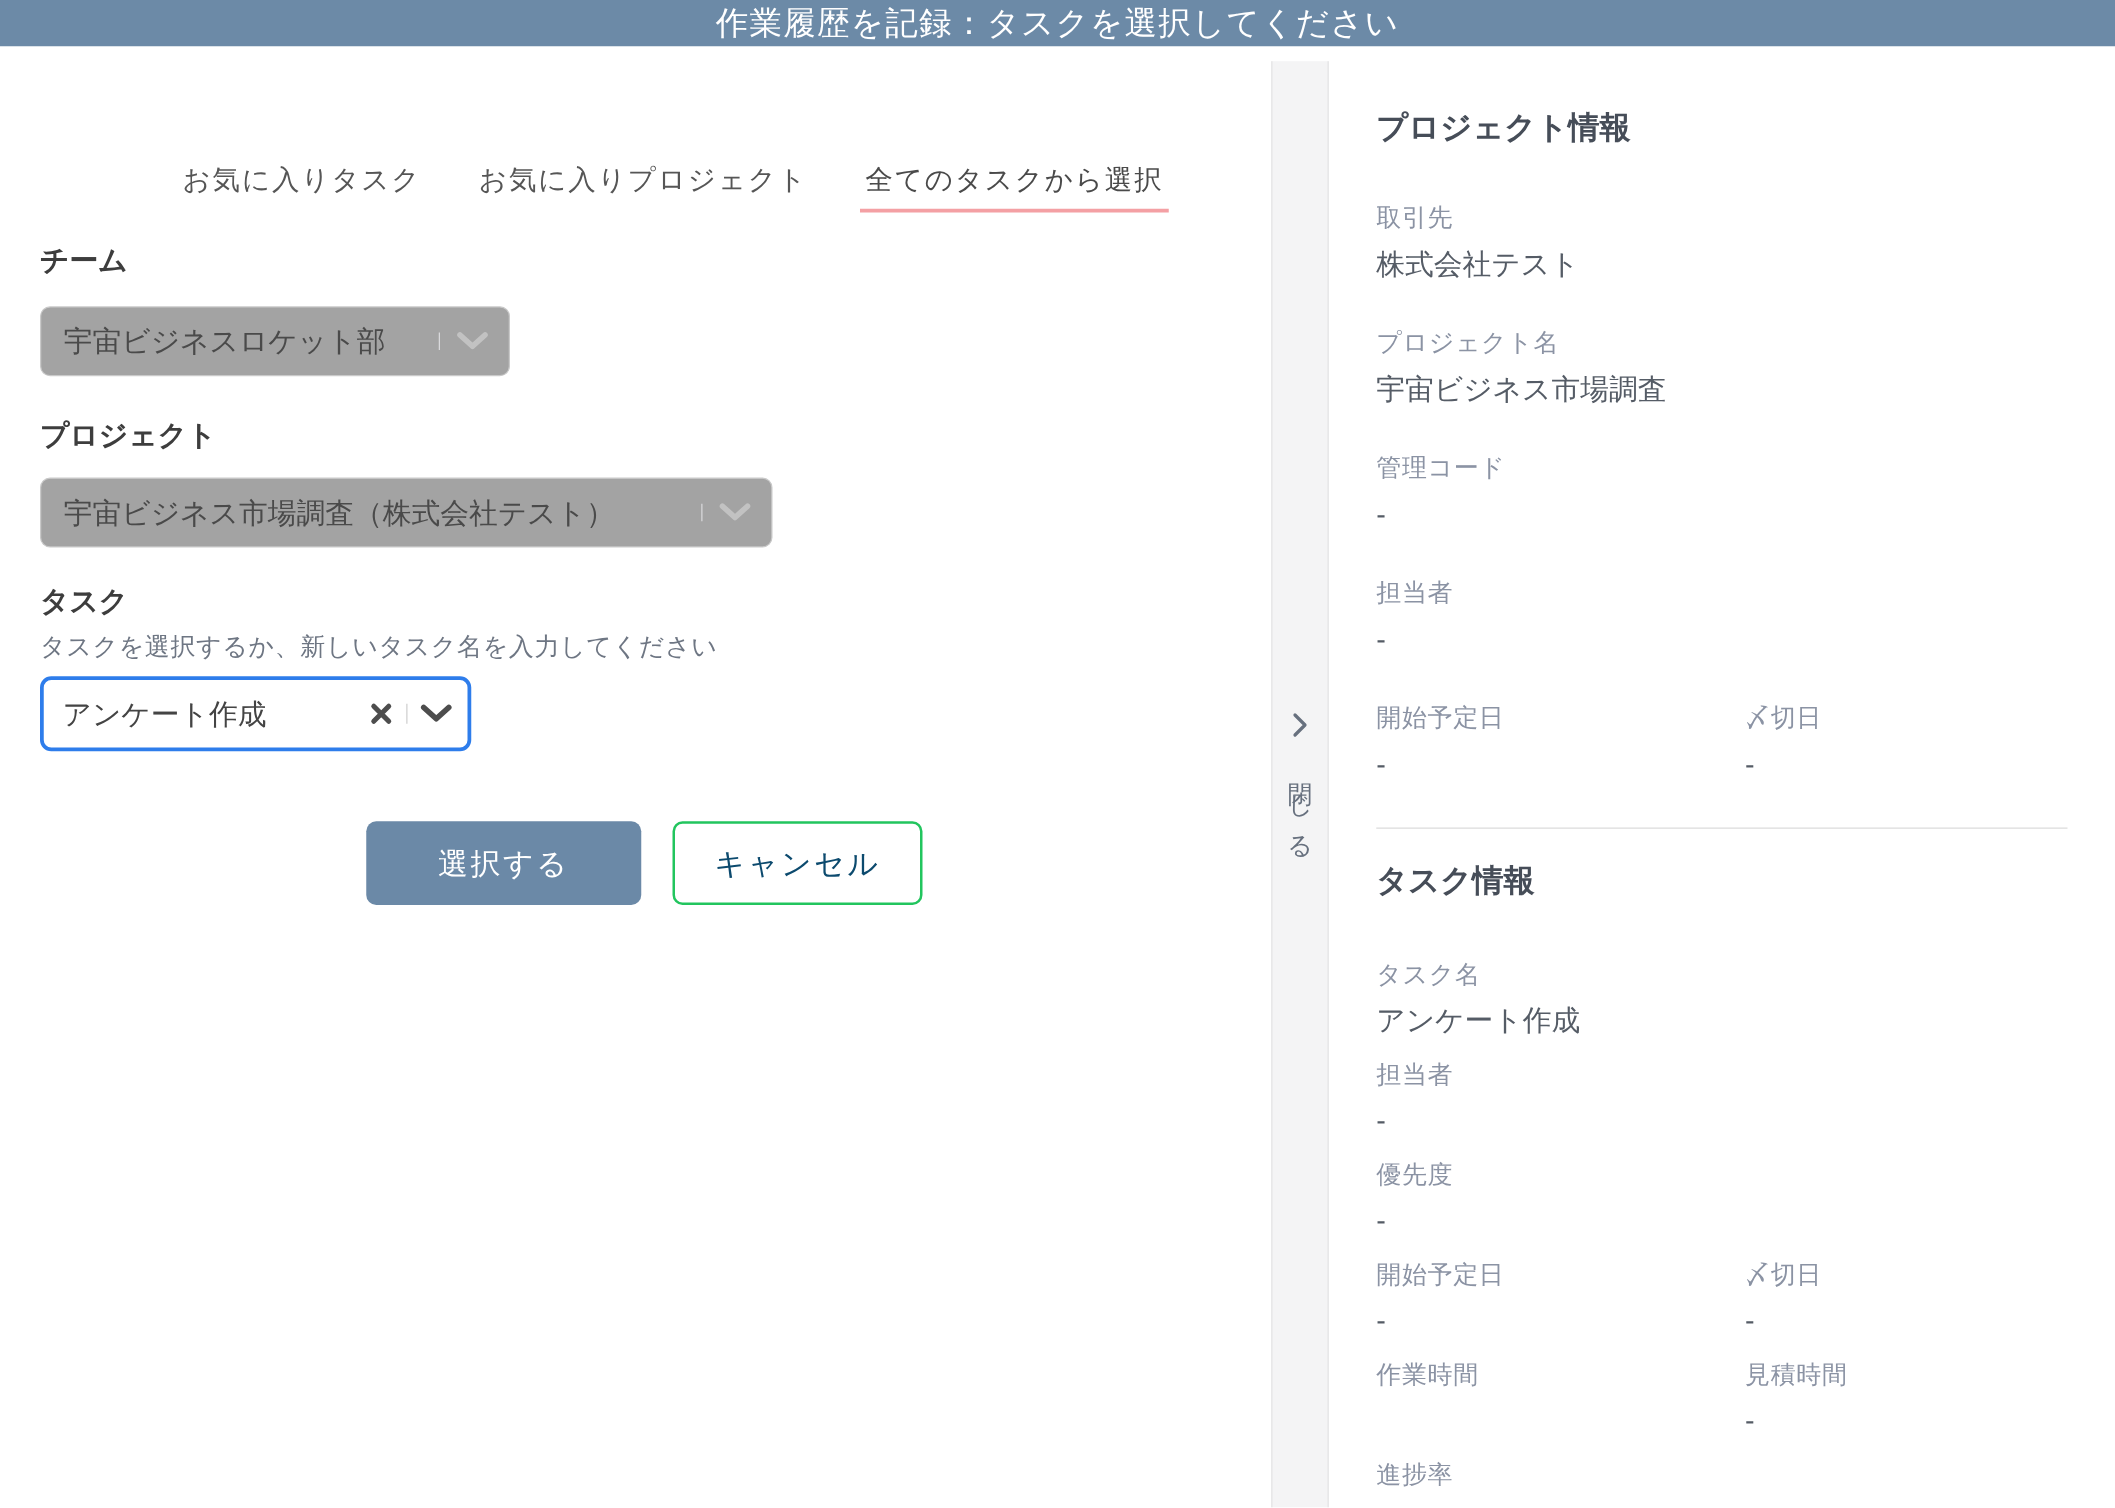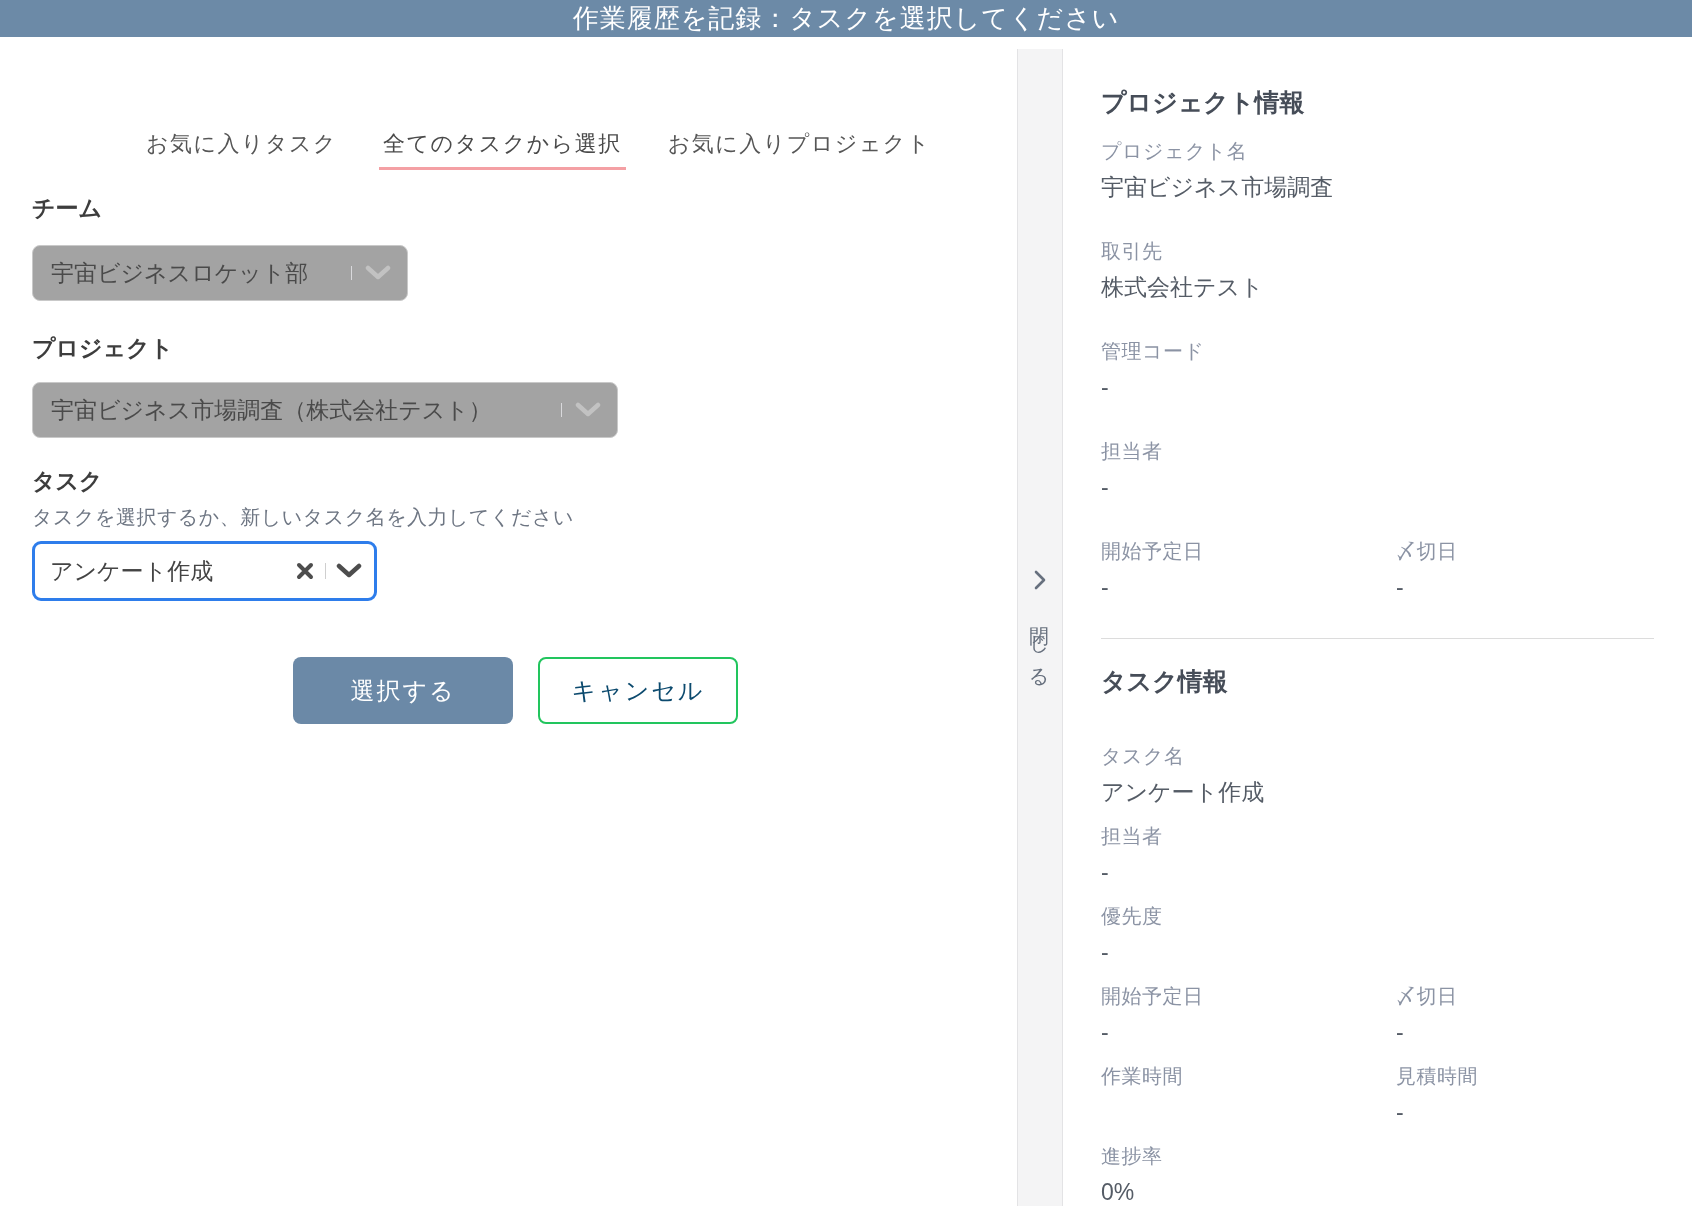--- a/index.html
+++ b/index.html
@@ -52,21 +52,21 @@
   .strip { position:absolute; left:1017px; top:49px; width:46px; height:1157px;
     background:#f4f4f5; border-left:1px solid #e3e3e5; border-right:1px solid #e3e3e5; cursor:pointer; }
   .strip-inner { position:absolute; top:520px; left:0; right:0;
     display:flex; flex-direction:column; align-items:center; gap:20px; }
   .strip-label { writing-mode:vertical-rl; font-size:20px; color:#67707e; letter-spacing:10px; }
 
   
   .panel { position:absolute; left:1064px; top:49px; width:628px; height:1157px;
     background:#fff; padding:37px 38px 0 37px; }
   .sec-h { font-size:25px; font-weight:bold; color:#464d58; line-height:32px; }
-  .sec-h.project { margin-bottom:20px; }
+  .sec-h.project { margin-bottom:44px; }
   .sec-h.task { margin-bottom:46px; }
   .fgroup { margin-bottom:36px; }
   .fgroup.tight { margin-bottom:16px; }
   .flabel { font-size:20px; color:#8b93a4; line-height:26px; margin-bottom:8px; letter-spacing:0.5px; }
   .fvalue { font-size:23px; color:#555c66; line-height:30px; }
   .tworow { display:flex; }
   .tworow .col-l { width:295px; }
   .tworow .col-r { flex:1; }
   .divider { border:none; border-top:1px solid #dcdcdc; margin:28px 0 26px 0; }
 </style>
@@ -76,22 +76,22 @@
 <div class="stage">
 
   <div class="hdr">
     <div class="hdr-title">作業履歴を記録：タスクを選択してください</div>
   </div>
 
   <div class="main">
 
     <div class="tabs">
       <div class="tab">お気に入りタスク</div>
+      <div class="tab">お気に入りプロジェクト</div>
       <div class="tab active">全てのタスクから選択</div>
-      <div class="tab">お気に入りプロジェクト</div>
     </div>
 
     <div class="fld-label lbl-team">チーム</div>
     <div class="selectbox sel-team">
       <span class="sel-value">宇宙ビジネスロケット部</span>
       <span class="tick-sep"></span>
       <svg class="chev" width="26" height="16" viewBox="0 0 26 16">
           <polyline points="3,3 13,12 23,3" fill="none" stroke="#c2c2c2" stroke-width="4.5" stroke-linecap="round" stroke-linejoin="round"></polyline>
         </svg>
     </div>
@@ -134,26 +134,26 @@
         </svg>
       <span class="strip-label">閉じる</span>
     </div>
   </div>
 
   <div class="panel">
 
     <div class="sec-h project">プロジェクト情報</div>
 
     <div class="fgroup">
+      <div class="flabel">取引先</div>
+      <div class="fvalue">株式会社テスト</div>
+    </div>
+    <div class="fgroup">
       <div class="flabel">プロジェクト名</div>
       <div class="fvalue">宇宙ビジネス市場調査</div>
-    </div>
-    <div class="fgroup">
-      <div class="flabel">取引先</div>
-      <div class="fvalue">株式会社テスト</div>
     </div>
     <div class="fgroup">
       <div class="flabel">管理コード</div>
       <div class="fvalue">-</div>
     </div>
     <div class="fgroup">
       <div class="flabel">担当者</div>
       <div class="fvalue">-</div>
     </div>
 

